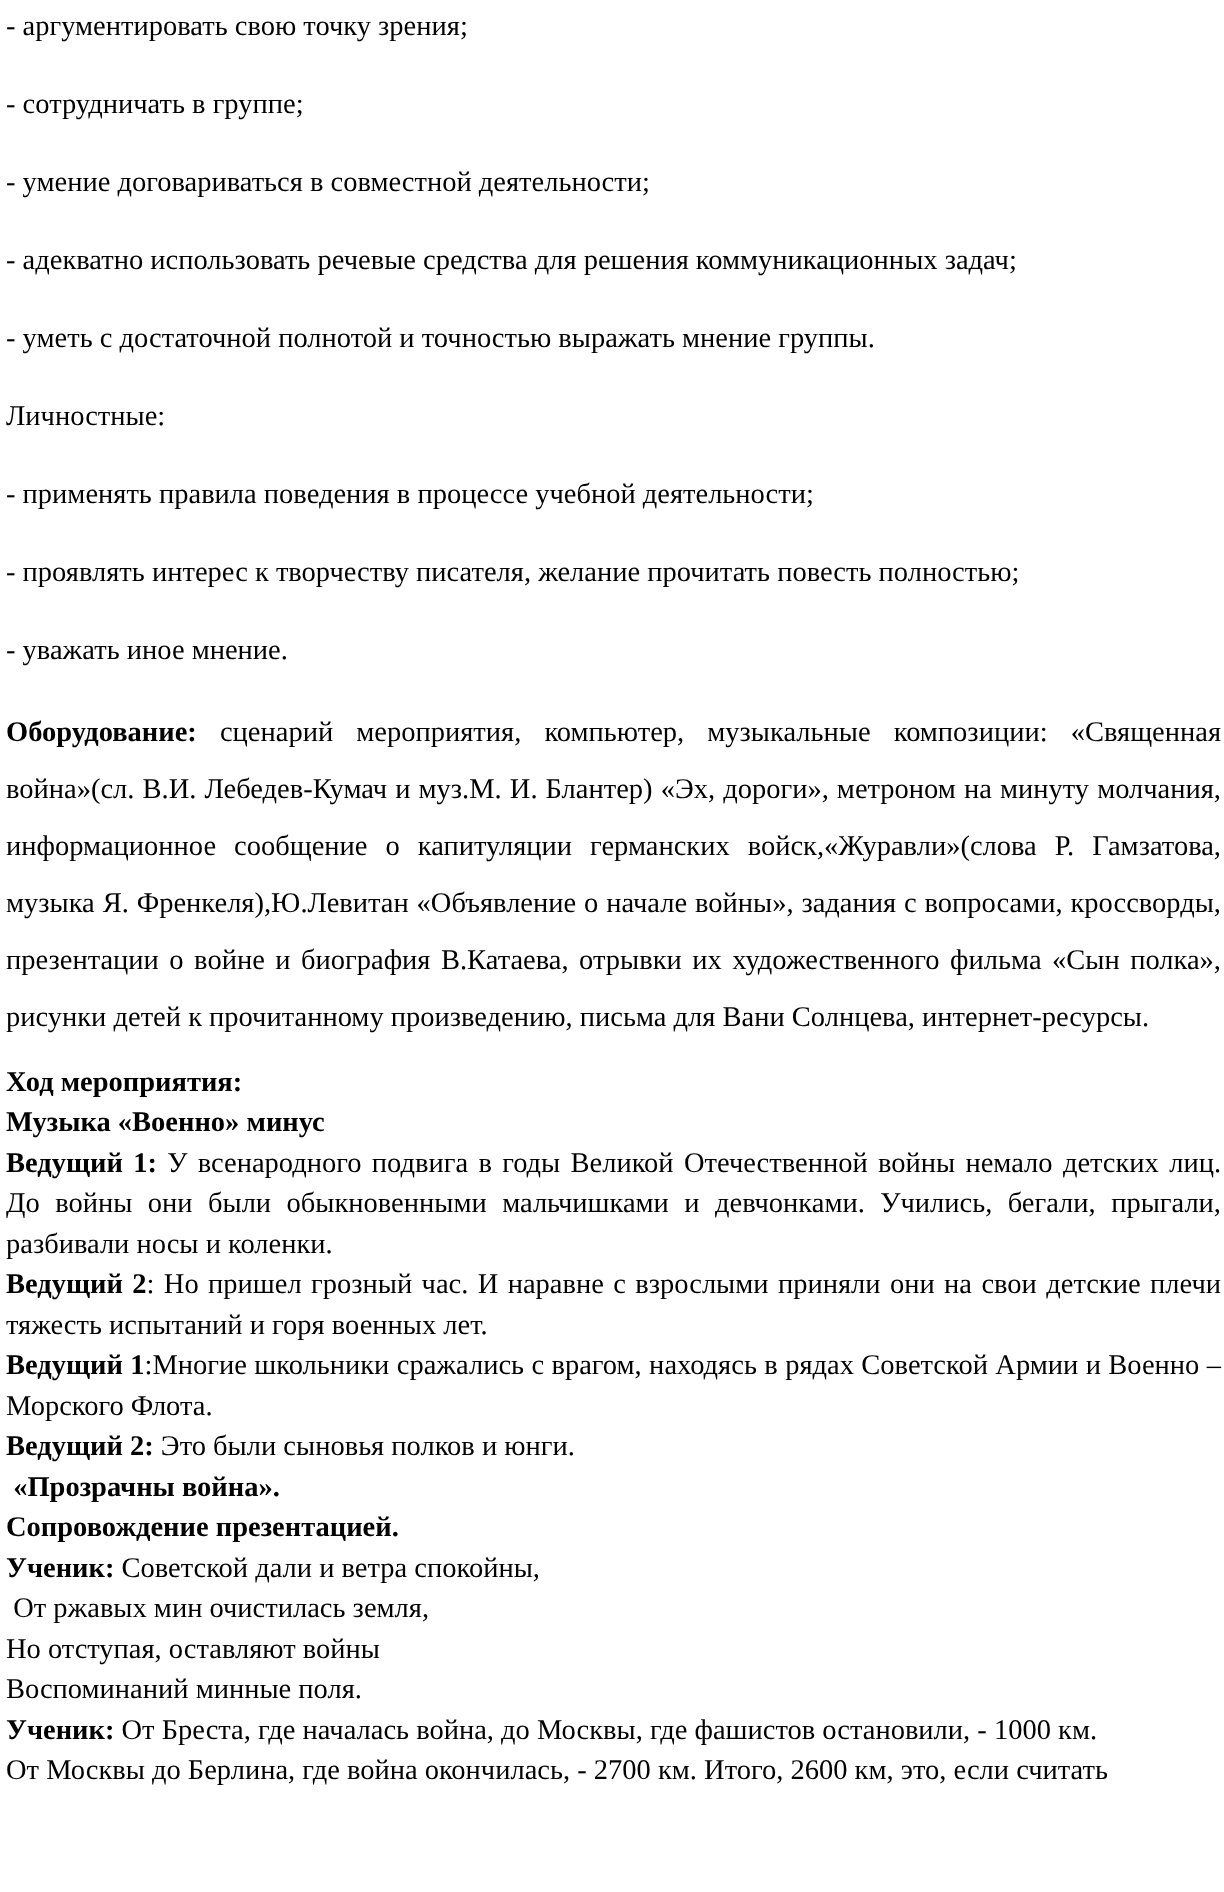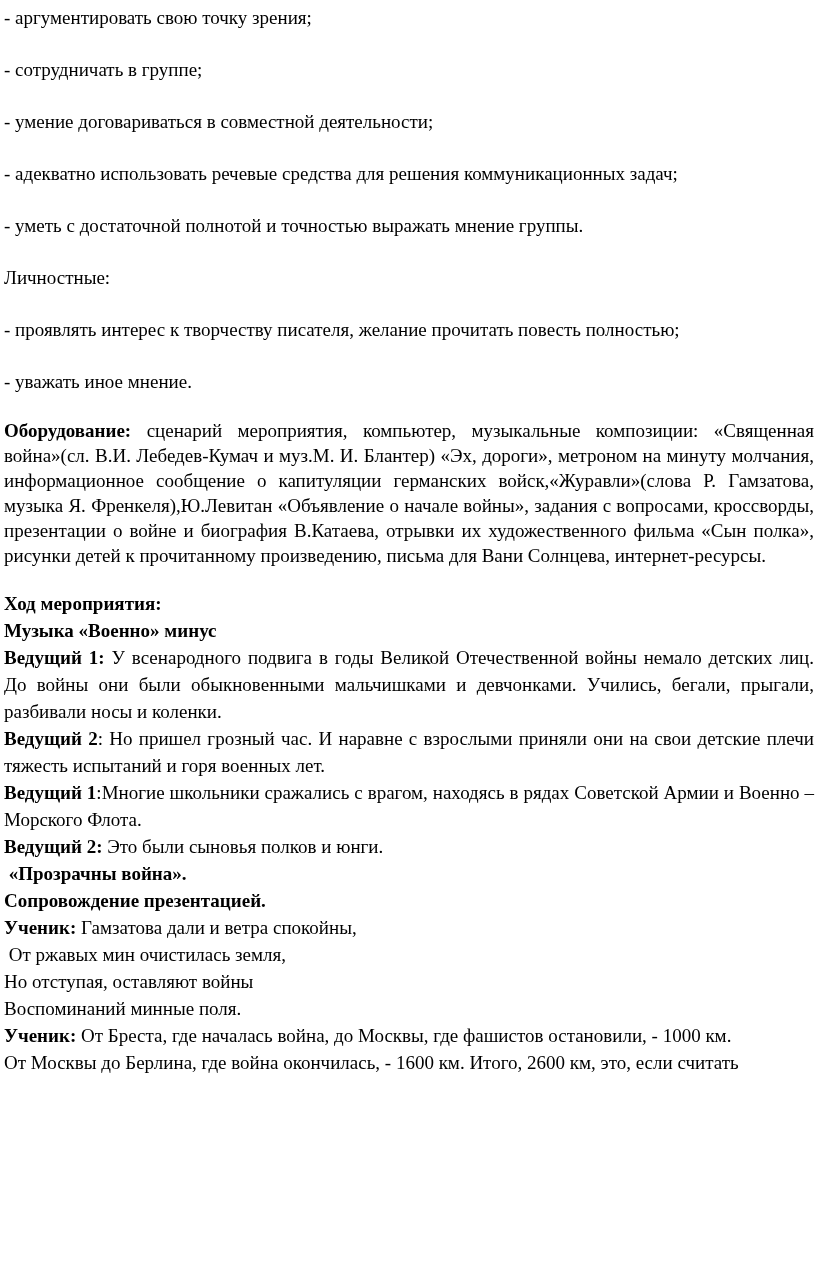--- a/index.html
+++ b/index.html
@@ -14,22 +14,22 @@
   }
   .page { padding: 2px 2px 0 4px; }
 
   
   .para-a {
     line-height: 31px;
     margin-bottom: 21px;
     text-align: justify;
   }
   .equipment {
-    line-height: 25px;
-    margin-bottom: 22px;
+    line-height: 38px;
+    margin-bottom: 10px;
     text-align: justify;
   }
 
   
   .para-b {
     line-height: 27px;
     text-align: justify;
     white-space: pre-wrap;
   }
   .heading-center {
@@ -46,20 +46,21 @@
 <div class="page">
 
   <p class="para-a">- аргументировать свою точку зрения;</p>
   <p class="para-a">- сотрудничать в группе;</p>
   <p class="para-a">- умение договариваться в совместной деятельности;</p>
   <p class="para-a">- адекватно использовать речевые средства для решения коммуникационных задач;</p>
   <p class="para-a">- уметь с достаточной полнотой и точностью выражать мнение группы.</p>
 
   <p class="para-a">Личностные:</p>
 
+  <p class="para-a">- применять правила поведения в процессе учебной деятельности;</p>
   <p class="para-a">- проявлять интерес к творчеству писателя, желание прочитать повесть полностью;</p>
   <p class="para-a">- уважать иное мнение.</p>
 
   <p class="equipment"><b>Оборудование:</b><span> сценарий мероприятия, компьютер, музыкальные композиции: «Священная война»(сл. В.И. Лебедев-Кумач и муз.М. И. Блантер) «Эх, дороги», метроном на минуту молчания, информационное сообщение о капитуляции германских войск,«Журавли»(слова Р. Гамзатова, музыка Я. Френкеля),Ю.Левитан «Объявление о начале войны», задания с вопросами, кроссворды, презентации о войне и биография В.Катаева, отрывки их художественного фильма «Сын полка», рисунки детей к прочитанному произведению, письма для Вани Солнцева, интернет-ресурсы.</span></p>
 
   <p class="heading-center">Ход мероприятия:</p>
 
   <p class="para-b bold">Музыка «Военно» минус</p>
 
   <p class="para-b"><b>Ведущий 1:</b><span> У всенародного подвига в годы Великой Отечественной войны немало детских лиц. До войны они были обыкновенными мальчишками и девчонками. Учились, бегали, прыгали, разбивали носы и коленки.</span></p>
@@ -67,25 +68,25 @@
   <p class="para-b"><b>Ведущий 2</b><span>: Но пришел грозный час. И наравне с взрослыми приняли они на свои детские плечи тяжесть испытаний и горя военных лет.</span></p>
 
   <p class="para-b"><b>Ведущий 1</b><span>:Многие школьники сражались с врагом, находясь в рядах Советской Армии и Военно – Морского Флота.</span></p>
 
   <p class="para-b"><b>Ведущий 2:</b><span> Это были сыновья полков и юнги.</span></p>
 
   <p class="para-b"><b> «Прозрачны война».</b><span></span></p>
 
   <p class="para-b"><b>Сопровождение презентацией.</b><span></span></p>
 
-  <p class="para-b"><b>Ученик:</b><span> Гамзатова дали и ветра спокойны,</span></p>
+  <p class="para-b"><b>Ученик:</b><span> Советской дали и ветра спокойны,</span></p>
 
   <p class="para-b"><b></b><span> От ржавых мин очистилась земля,</span></p>
 
   <p class="para-b"><b></b><span>Но отступая, оставляют войны</span></p>
 
   <p class="para-b"><b></b><span>Воспоминаний минные поля.</span></p>
 
   <p class="para-b"><b>Ученик:</b><span> От Бреста, где началась война, до Москвы, где фашистов остановили, - 1000 км.</span></p>
 
-  <p class="para-b"><b></b><span>От Москвы до Берлина, где война окончилась, - 1600 км. Итого, 2600 км, это, если считать</span></p>
+  <p class="para-b"><b></b><span>От Москвы до Берлина, где война окончилась, - 2700 км. Итого, 2600 км, это, если считать</span></p>
 
 </div>
 
 </body></html>

